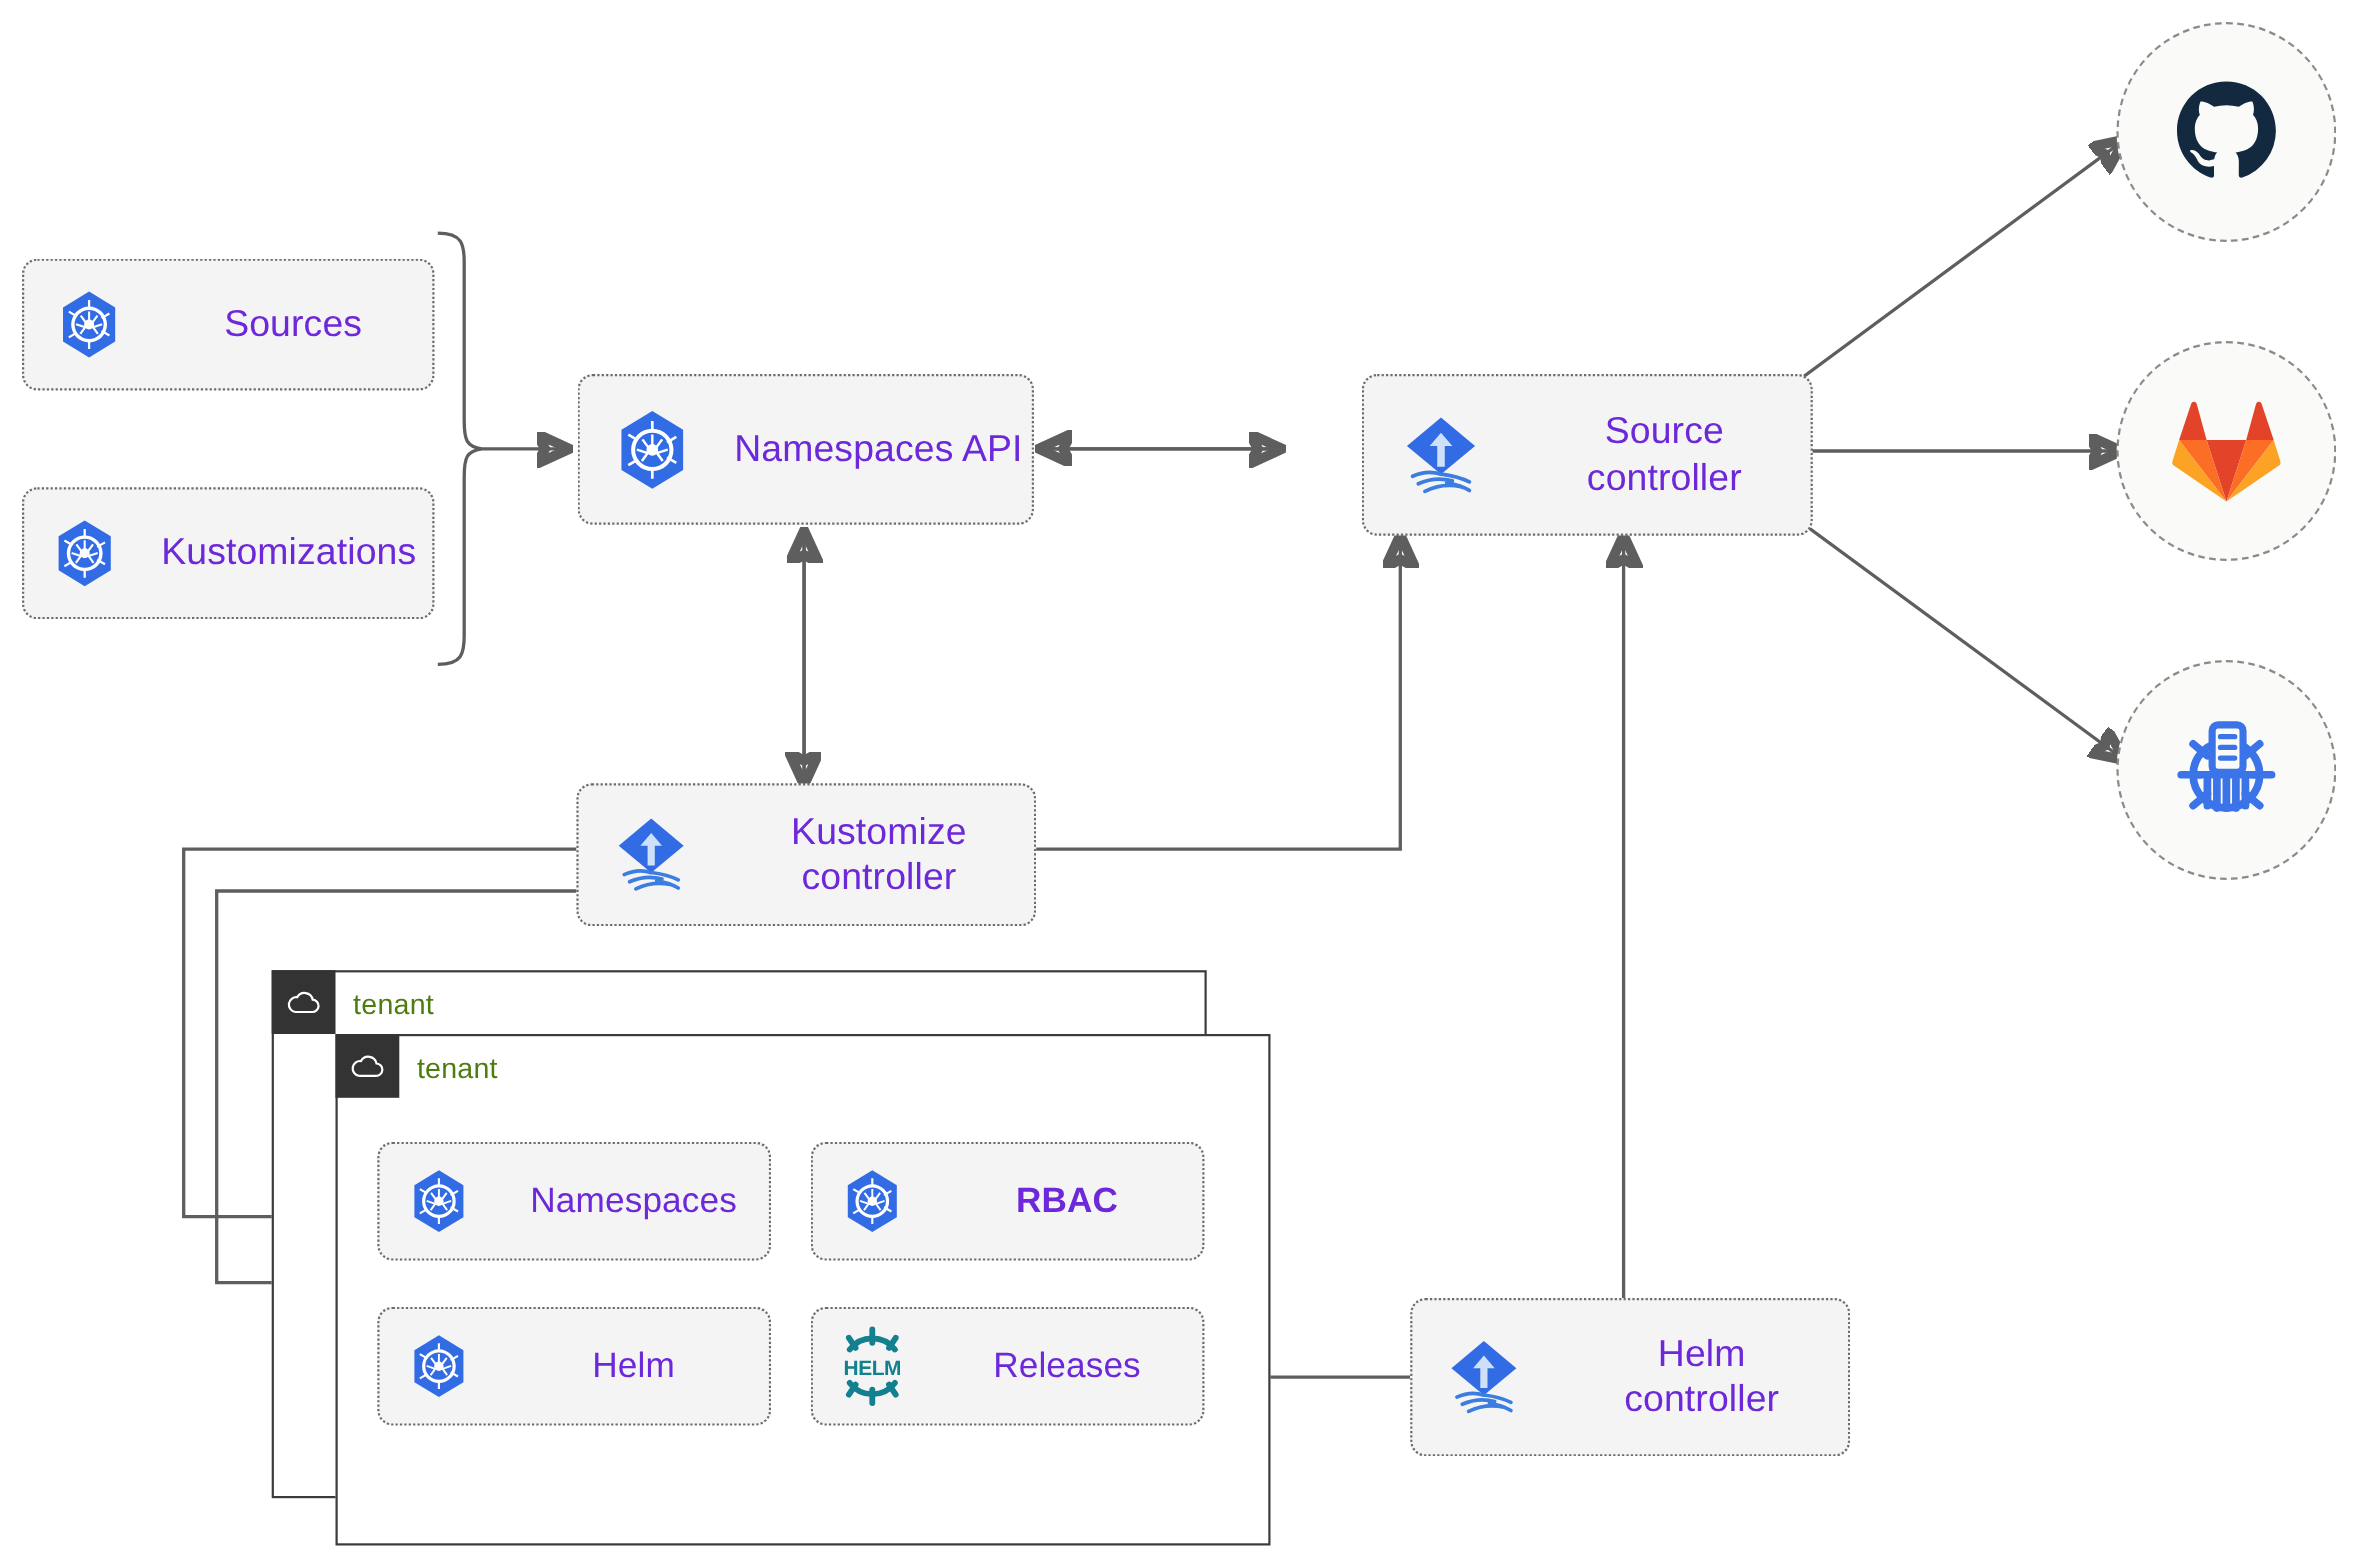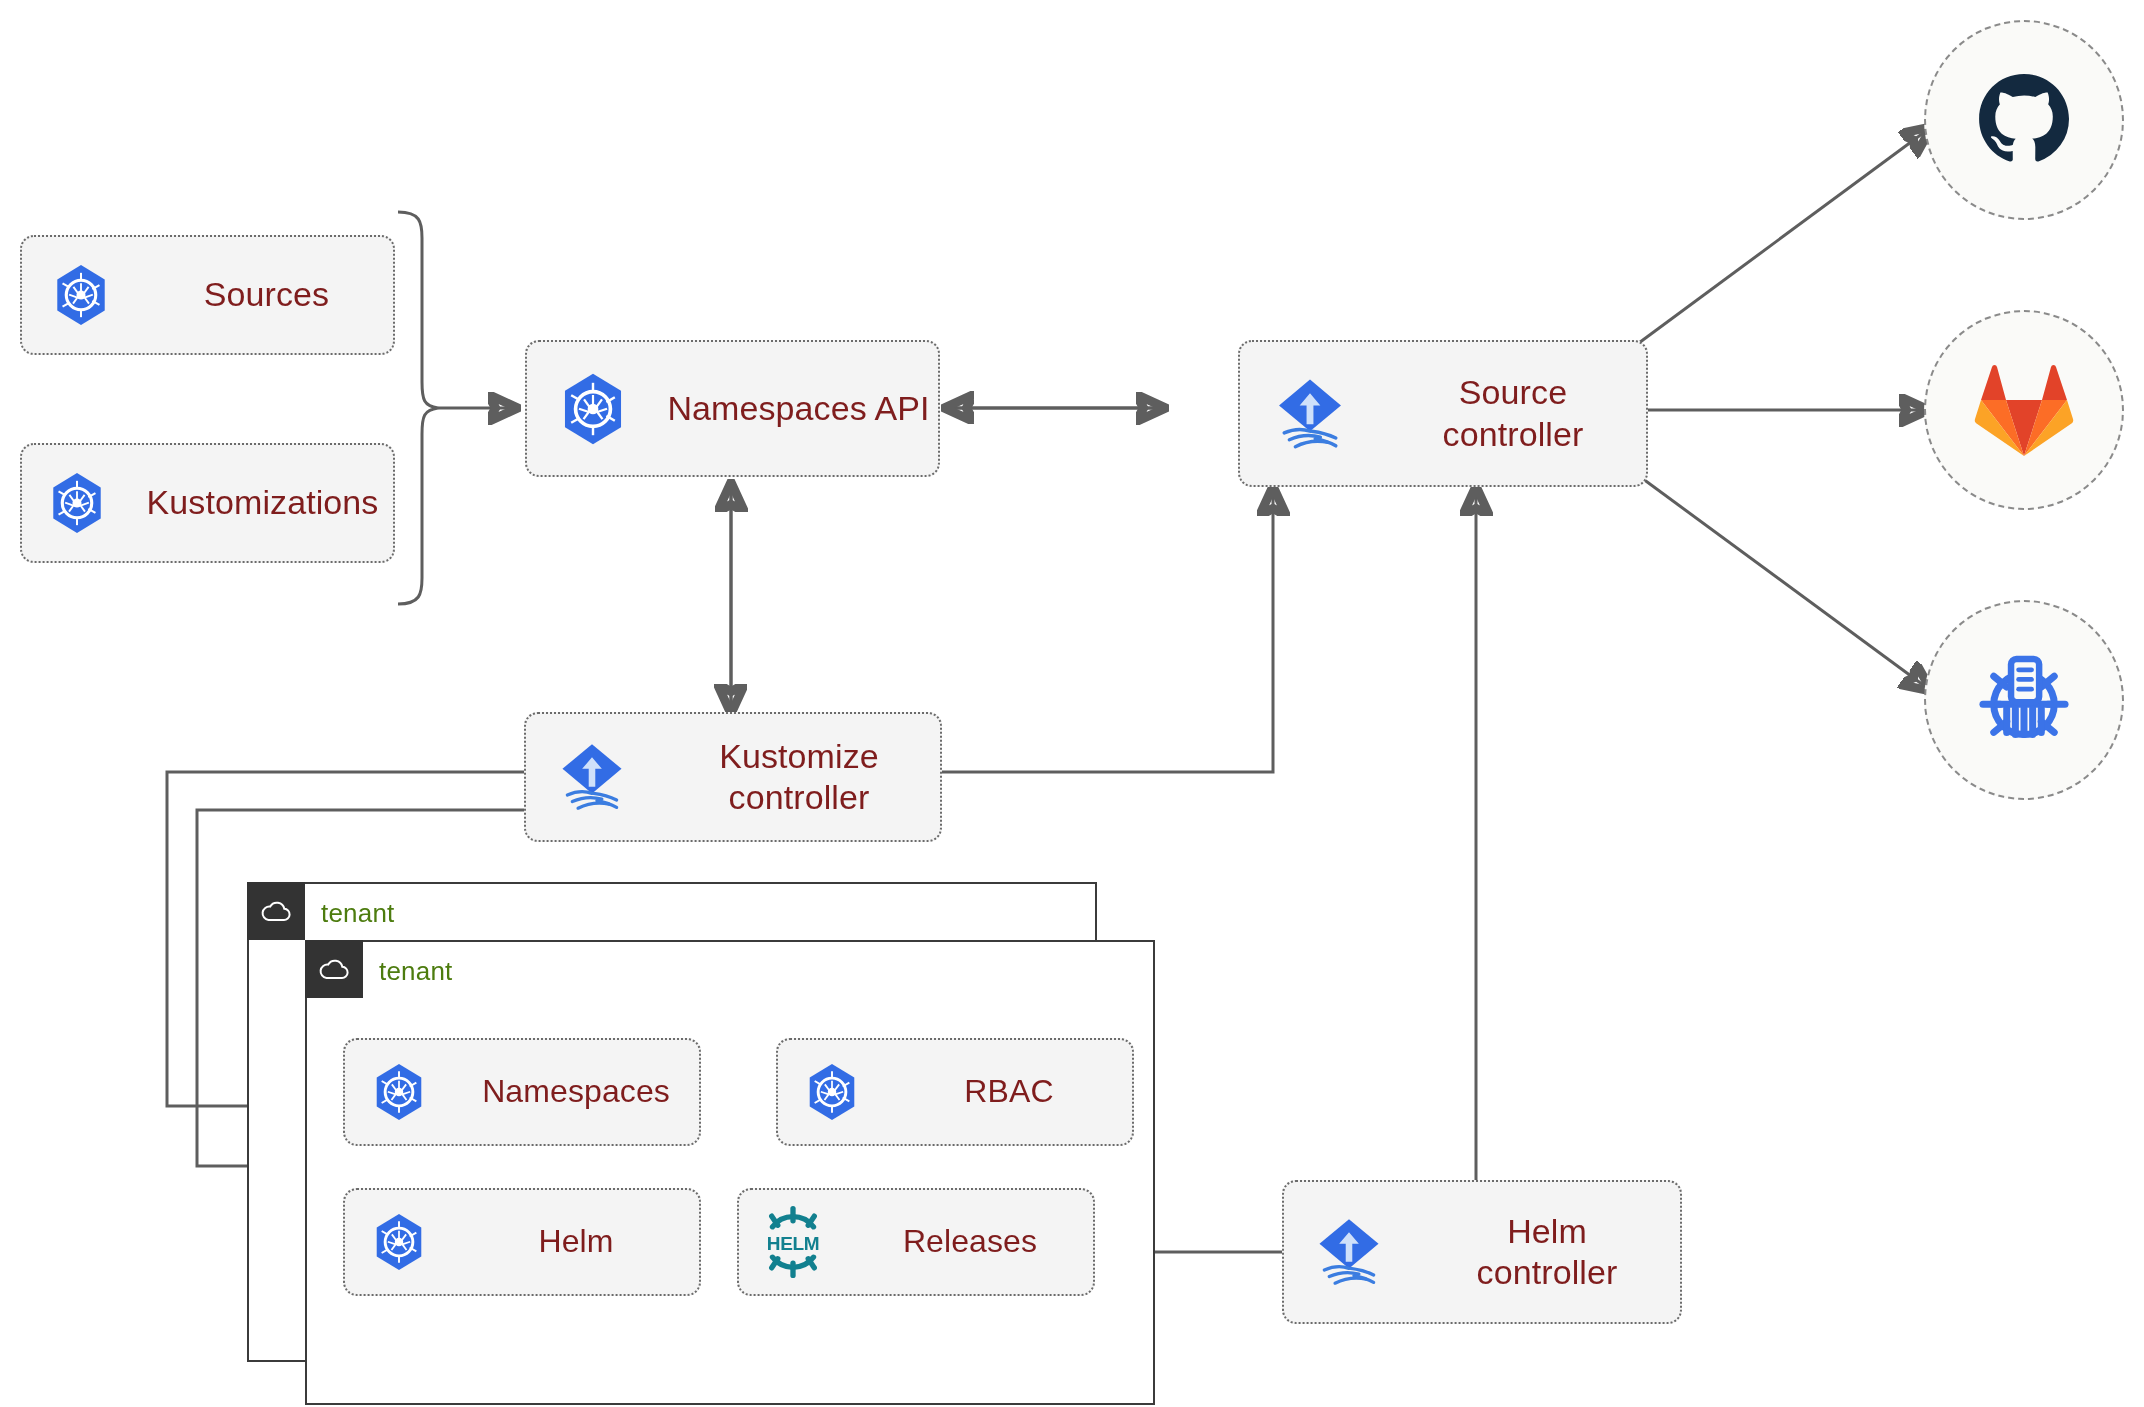--- a/index.html
+++ b/index.html
@@ -28,21 +28,21 @@
   }
   .node .ico{
     flex:0 0 auto;
     display:flex;
     align-items:center;
     justify-content:center;
   }
   .node .lbl{
     flex:1 1 auto;
     text-align:center;
-    color:#7f1d1d;
+    color:#6d28d9;
     line-height:1.22;
     letter-spacing:.1px;
   }
   .f32 .lbl{font-size:32px;text-align:center;}
   .f34 .lbl{font-size:34px;}
 
   
   .tenant{
     position:absolute;
     box-sizing:border-box;
@@ -367,21 +367,21 @@
             <path d="M40.5 39.8l-1.5 1.1-5-6.9 1.5-1.1z"></path>
           <path d="M25.4 23.6l-1.5 1.1 5 6.9 1.5-1.1z"></path>
             <path d="M20.8 30.9l-.6 1.7 8.1 2.7.6-1.7z"></path>
           <path d="M23.5 39.8l1.5 1.1 5-6.9-1.5-1.1z"></path>
         </g>
       </svg>
     </span>
     <span class="lbl">Namespaces</span>
   </div>
 
-  <div class="node f32" style="left:776px;top:1038px;width:358px;height:108px;">
+  <div class="node f32" style="left:737px;top:1038px;width:358px;height:108px;font-weight:bold;">
     <span class="ico" style="width:108px;">
       <svg width="62" height="62" viewBox="0 0 64 64">
         <polygon points="32,3 55,17 55,47 32,61 9,47 9,17" fill="#326ce5"></polygon>
         <g fill="#ffffff">
           <circle cx="32" cy="32" r="4.4"></circle>
           <path d="M31 10.5h2v8h-2z"></path>
             <path d="M31 45.5h2v8h-2z"></path>
           <path d="M13.6 21.5l1-1.7 6.9 4-1 1.7z"></path>
             <path d="M42.5 38.5l1-1.7 6.9 4-1 1.7z"></path>
           <path d="M13.6 42.5l6.9-4 1 1.7-6.9 4z"></path>

